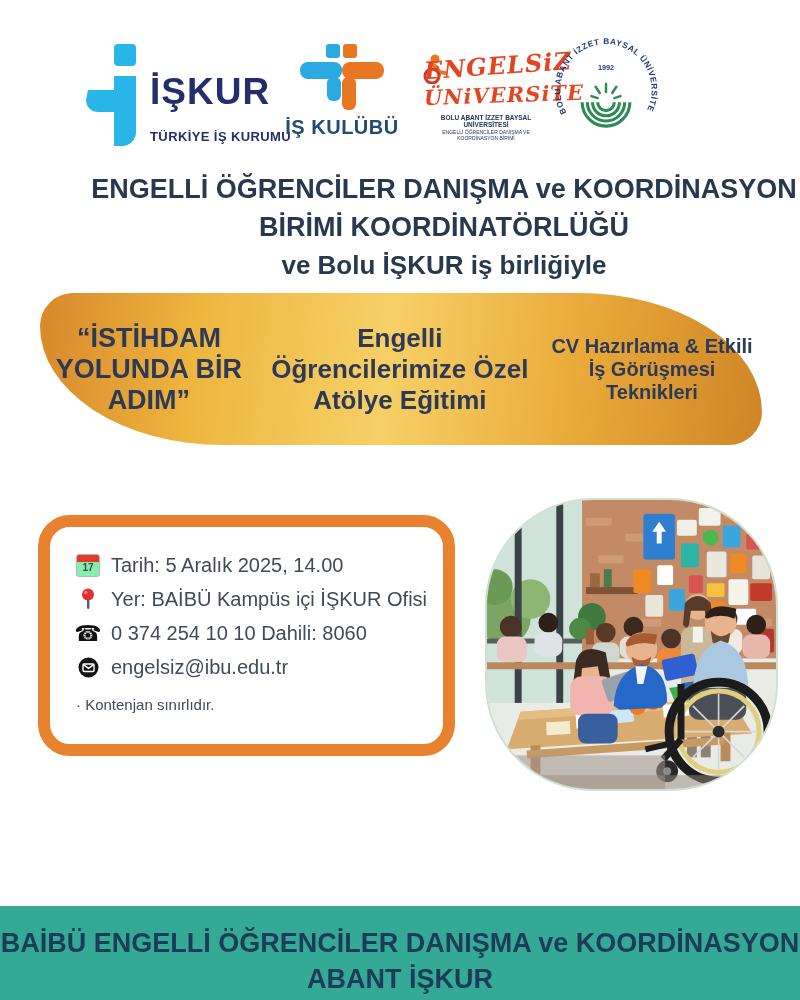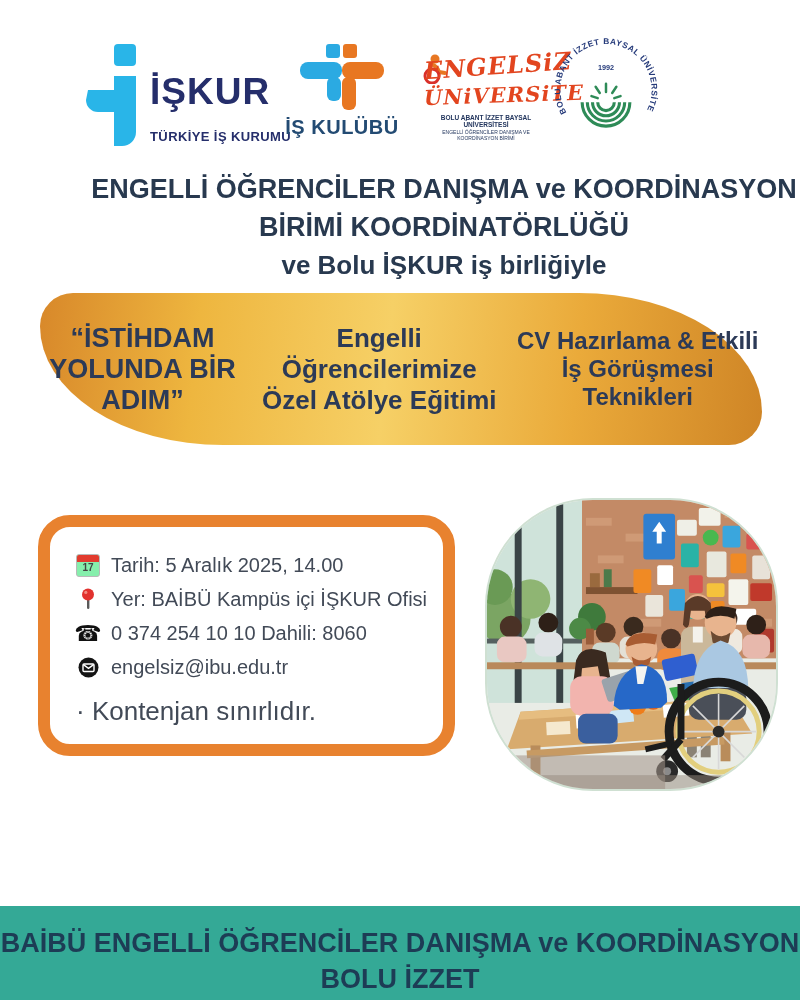--- a/index.html
+++ b/index.html
@@ -26,30 +26,30 @@
   
   .banner{
     left:40px;top:293px;width:722px;height:152px;
     background:linear-gradient(96deg,#d8882a 0%,#eeb63f 22%,#f6d066 48%,#eaaa3a 74%,#cf8526 100%);
     border-radius:36px 200px 36px 200px / 36px 130px 36px 130px;
     display:flex;flex-direction:row;align-items:center;justify-content:center;gap:7px;
     color:#2c3a57;text-align:center;
   }
   .banner .b1{font-size:27px;font-weight:bold;}
   .banner .b2{font-size:26px;font-weight:bold;}
-  .banner .b3{font-size:24px;font-weight:bold;}
+  .banner .b3{font-size:20px;font-weight:bold;}
   
   .infobox{
     left:38px;top:515px;width:417px;height:241px;box-sizing:border-box;
     border:12px solid #e8822f;border-radius:32px;background:#fff;
     padding:27px 14px 14px 26px;
   }
   .info-row{display:flex;align-items:center;gap:11px;margin-bottom:11px;color:#424a57;font-size:20px;}
   .info-row .ic{width:24px;display:flex;justify-content:center;flex:0 0 24px;}
-  .note{color:#424a57;font-size:26px;margin-top:17px;}
+  .note{color:#424a57;font-size:15px;margin-top:17px;}
   
   .cal{width:22px;height:21px;background:#86efac;border:1px solid #b9b9b9;border-radius:3px;position:relative;overflow:hidden;}
   .cal .top{position:absolute;top:0;left:0;right:0;height:7px;background:#e23b2e;}
   .cal .day{position:absolute;top:7px;left:0;right:0;text-align:center;font-size:10px;font-weight:bold;color:#444;}
   .phone-glyph{font-family:"DejaVu Sans",sans-serif;font-size:22px;color:#111;line-height:22px;}
   
   .photo{left:485px;top:498px;width:293px;height:293px;border-radius:108px;overflow:hidden;border:2px solid #cfe0d2;box-sizing:border-box;background:#e8ece7;}
   
   .footer{
     left:0;top:906px;width:800px;height:132px;background:#34a996;
@@ -314,16 +314,16 @@
         <line x1="160" y1="252" x2="186" y2="246" stroke="#1c1c1c" stroke-width="6"></line>
       </g>
 
       <rect x="0" y="258" width="180" height="40" fill="#a39488" opacity="0.55"></rect>
       <rect x="0" y="278" width="292" height="14" fill="#968a7e" opacity="0.5"></rect>
     </svg>
   </div>
 
   <div class="abs footer">
     <div>BAİBÜ ENGELLİ ÖĞRENCİLER DANIŞMA ve KOORDİNASYON</div>
-    <div>BOLU İZZET</div>
+    <div>ABANT İŞKUR</div>
   </div>
 
 </div>
 
 </body></html>

